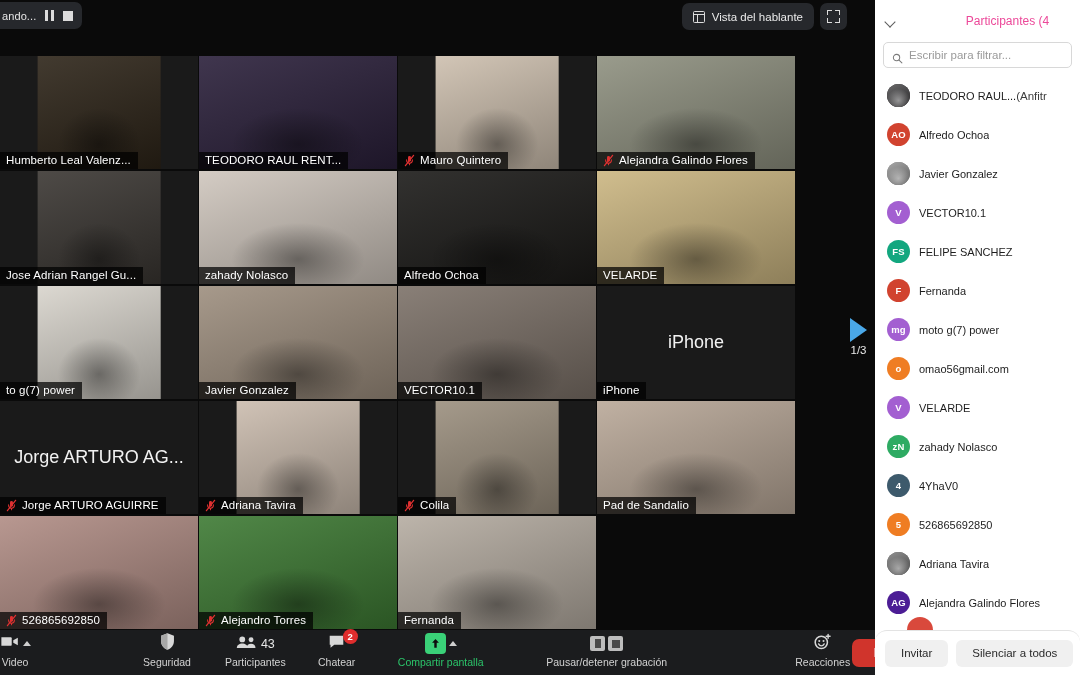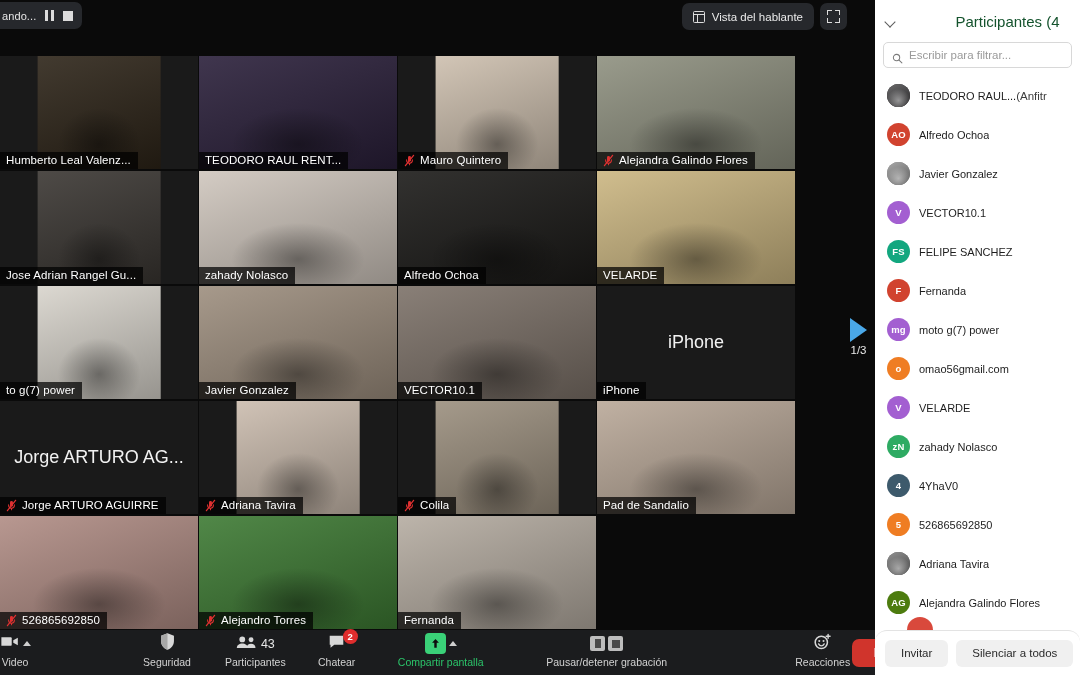--- a/index.html
+++ b/index.html
@@ -136,21 +136,21 @@
   .panel { width:205px; height:675px; background:#fff; color:#1b1b1b; position:relative;
            display:flex; flex-direction:column; }
   .panel-head { height:42px; display:flex; align-items:center; padding:0 10px; flex:0 0 auto; position:relative; }
   .chev-down { width:12px; height:12px; position:relative; cursor:pointer; }
   .chev-down::before{
     content:""; position:absolute; left:1px; top:3px; width:7px; height:7px;
     border-right:1.6px solid #5c5c5c; border-bottom:1.6px solid #5c5c5c;
     transform:rotate(45deg);
   }
   .panel-title { position:absolute; left:0; right:0; text-align:center;
-                 font-size:15px; color:#14532d; padding-left:60px; white-space:nowrap; }
+                 font-size:12px; color:#ec4899; padding-left:60px; white-space:nowrap; }
   .search-wrap { padding:0 8px 8px 8px; flex:0 0 auto; }
   .search-box {
     display:flex; align-items:center; gap:6px;
     border:1px solid #d8d8d8; border-radius:5px; height:26px; padding:0 8px;
     background:#fff;
   }
   .search-box input {
     border:none; outline:none; font-size:11.5px; color:#1b1b1b;
     font-family:inherit; width:100%; background:transparent;
   }
@@ -576,21 +576,21 @@
         </div>
         <div class="prow">
           <div class="pav" style="background: rgb(110, 110, 110);">
             <span class="ph" style="background:#6e6e6e;background-image:radial-gradient(circle at 50% 72%,rgba(255,255,255,.45),transparent 58%),linear-gradient(150deg,rgba(255,255,255,.25),rgba(0,0,0,.35));"></span>
           </div>
           <div class="txtwrap">
             <span class="pname">Adriana Tavira</span>
           </div>
         </div>
         <div class="prow">
-          <div class="pav" style="background: #4d7c0f;">AG</div>
+          <div class="pav" style="background: #4c1d95;">AG</div>
           <div class="txtwrap">
             <span class="pname">Alejandra Galindo Flores</span>
           </div>
         </div>
       </div>
 
     <div class="raised-hand"></div>
 
     <div class="panel-foot">
       <button class="pbtn">Invitar</button>

